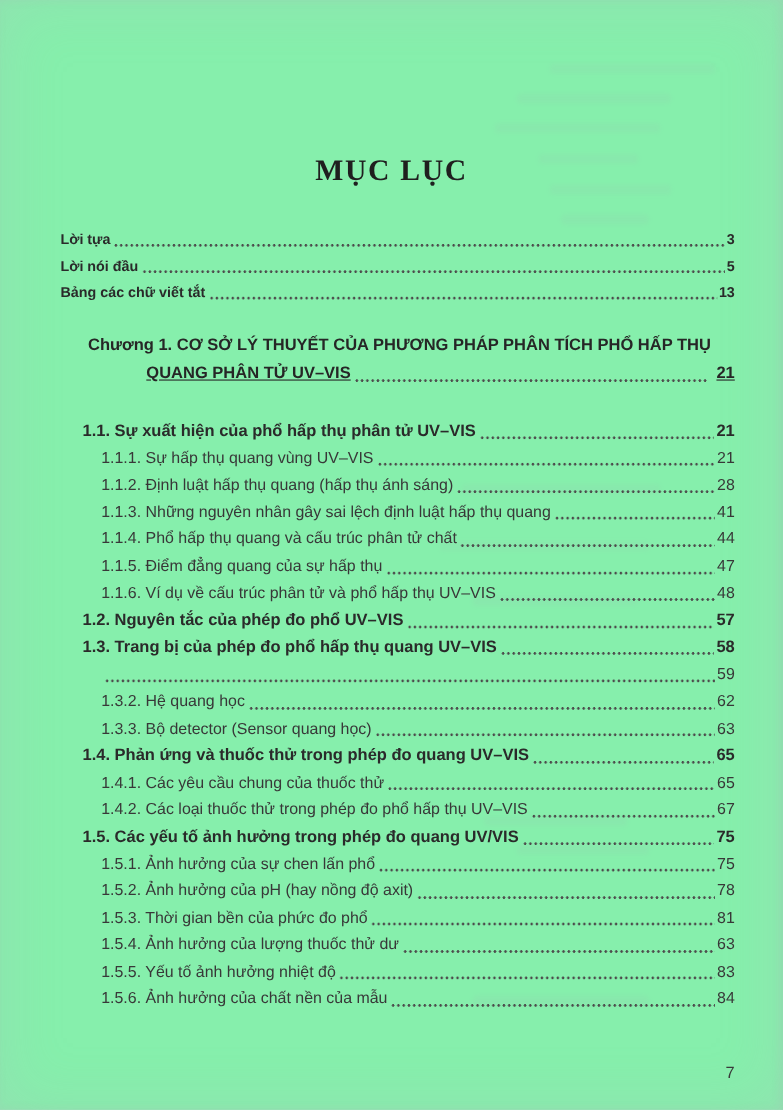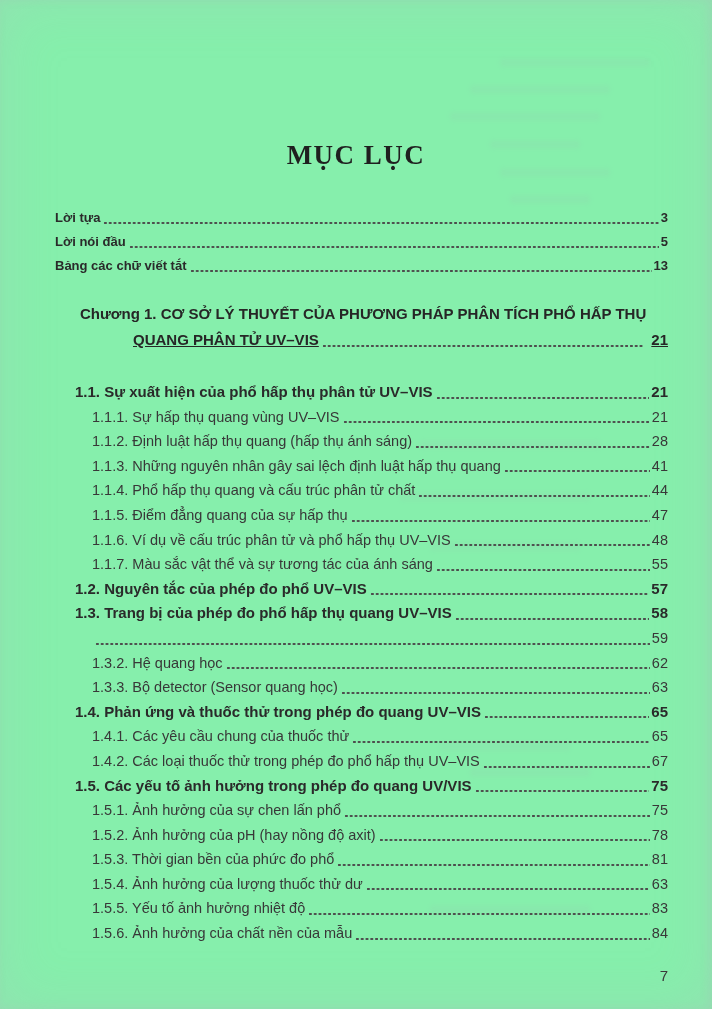--- a/index.html
+++ b/index.html
@@ -143,25 +143,20 @@
         <span class="dots"></span>
         <span class="pagenum">47</span>
       </div>
 
       <div class="toc-row lv2">
         <span class="label">1.1.6. Ví dụ về cấu trúc phân tử và phổ hấp thụ UV–VIS</span>
         <span class="dots"></span>
         <span class="pagenum">48</span>
       </div>
 
-      <div class="toc-row lv2">
-        <span class="label">1.1.7. Màu sắc vật thể và sự tương tác của ánh sáng</span>
-        <span class="dots"></span>
-        <span class="pagenum">55</span>
-      </div>
 
       <div class="toc-row lv1">
         <span class="label">1.2. Nguyên tắc của phép đo phổ UV–VIS</span>
         <span class="dots"></span>
         <span class="pagenum">57</span>
       </div>
 
       <div class="toc-row lv1">
         <span class="label">1.3. Trang bị của phép đo phổ hấp thụ quang UV–VIS</span>
         <span class="dots"></span>

